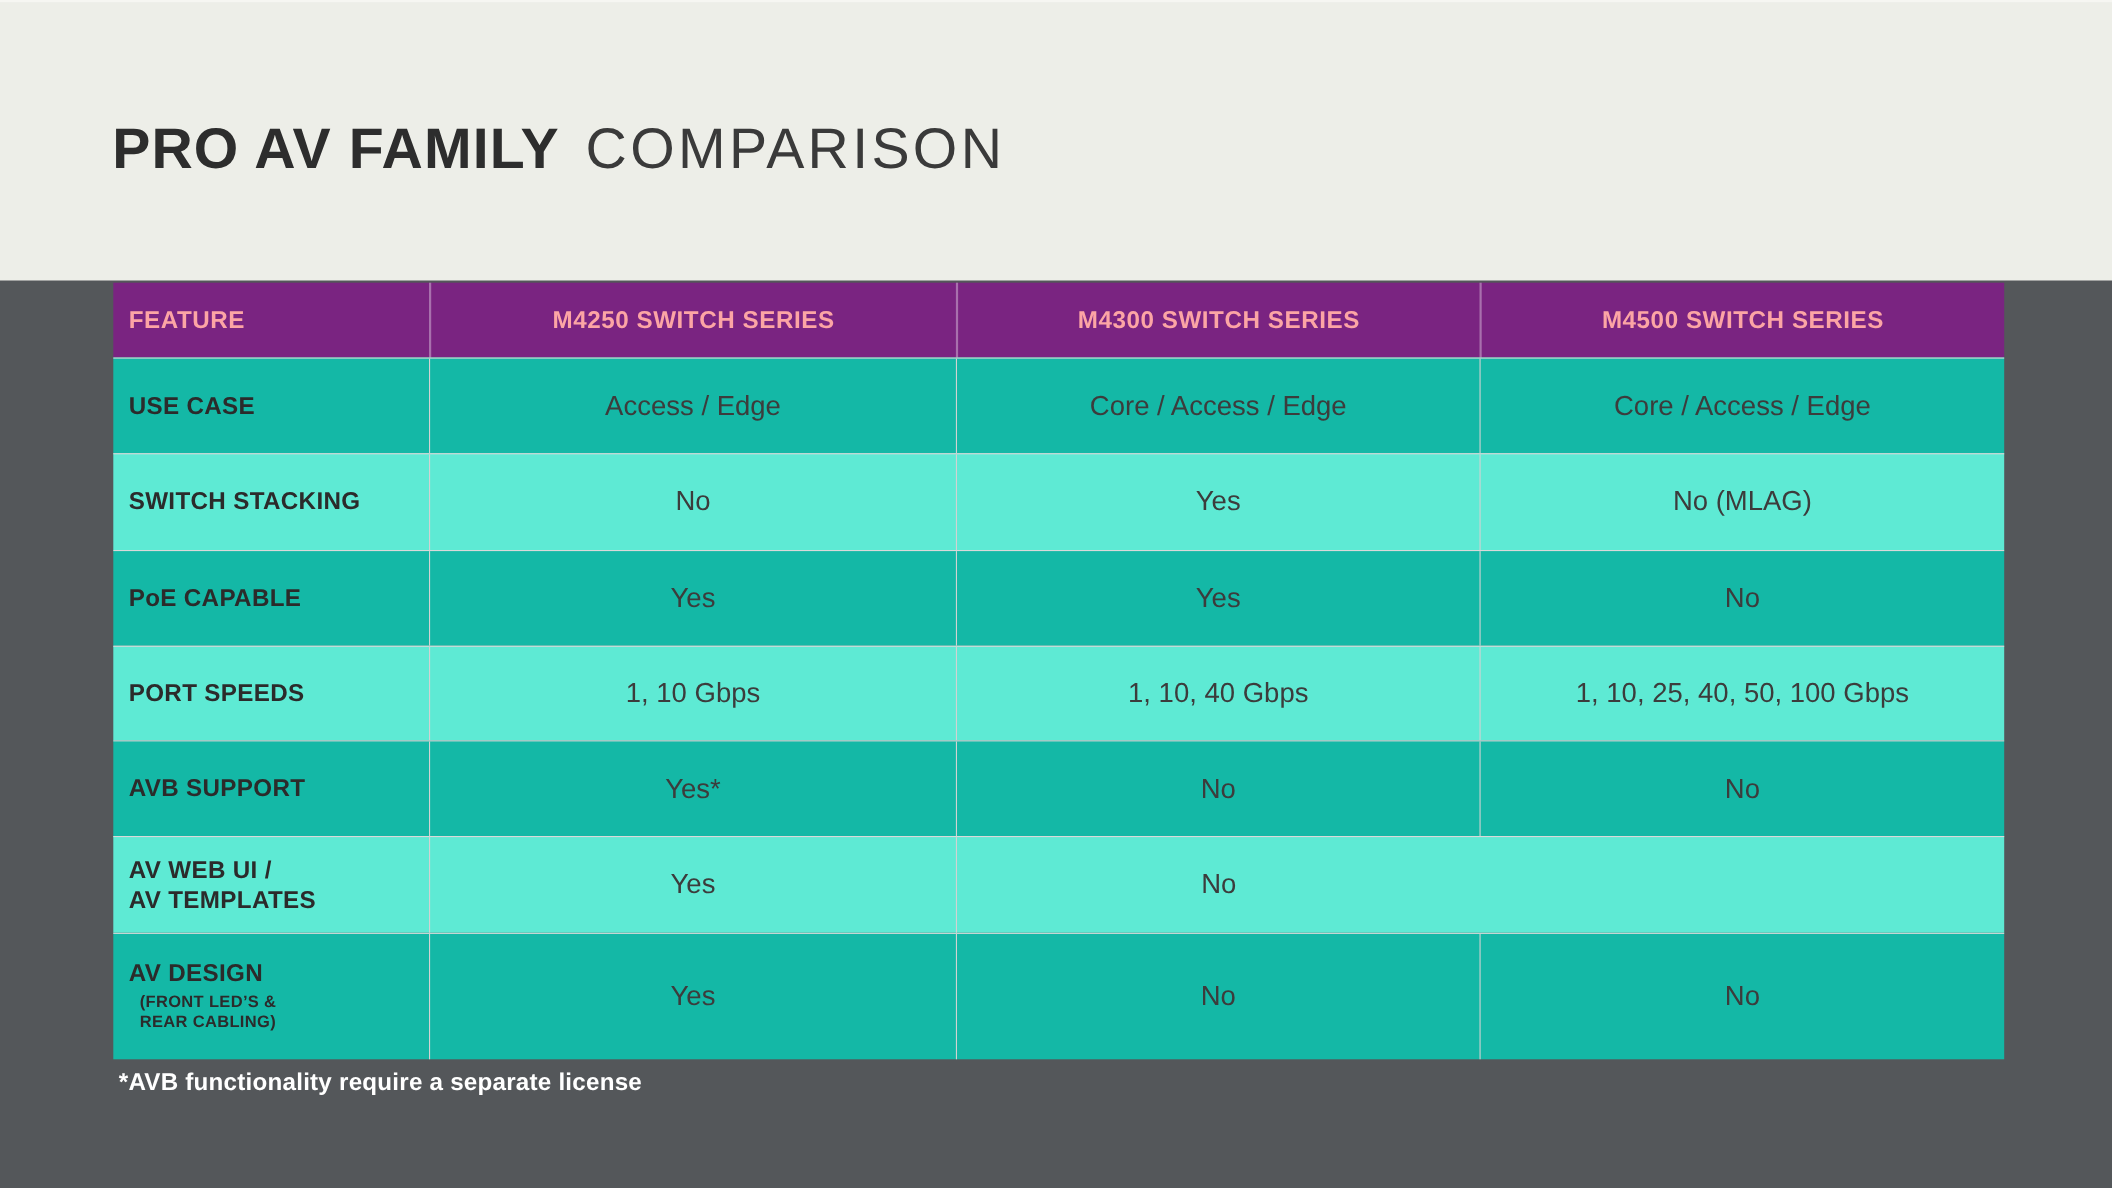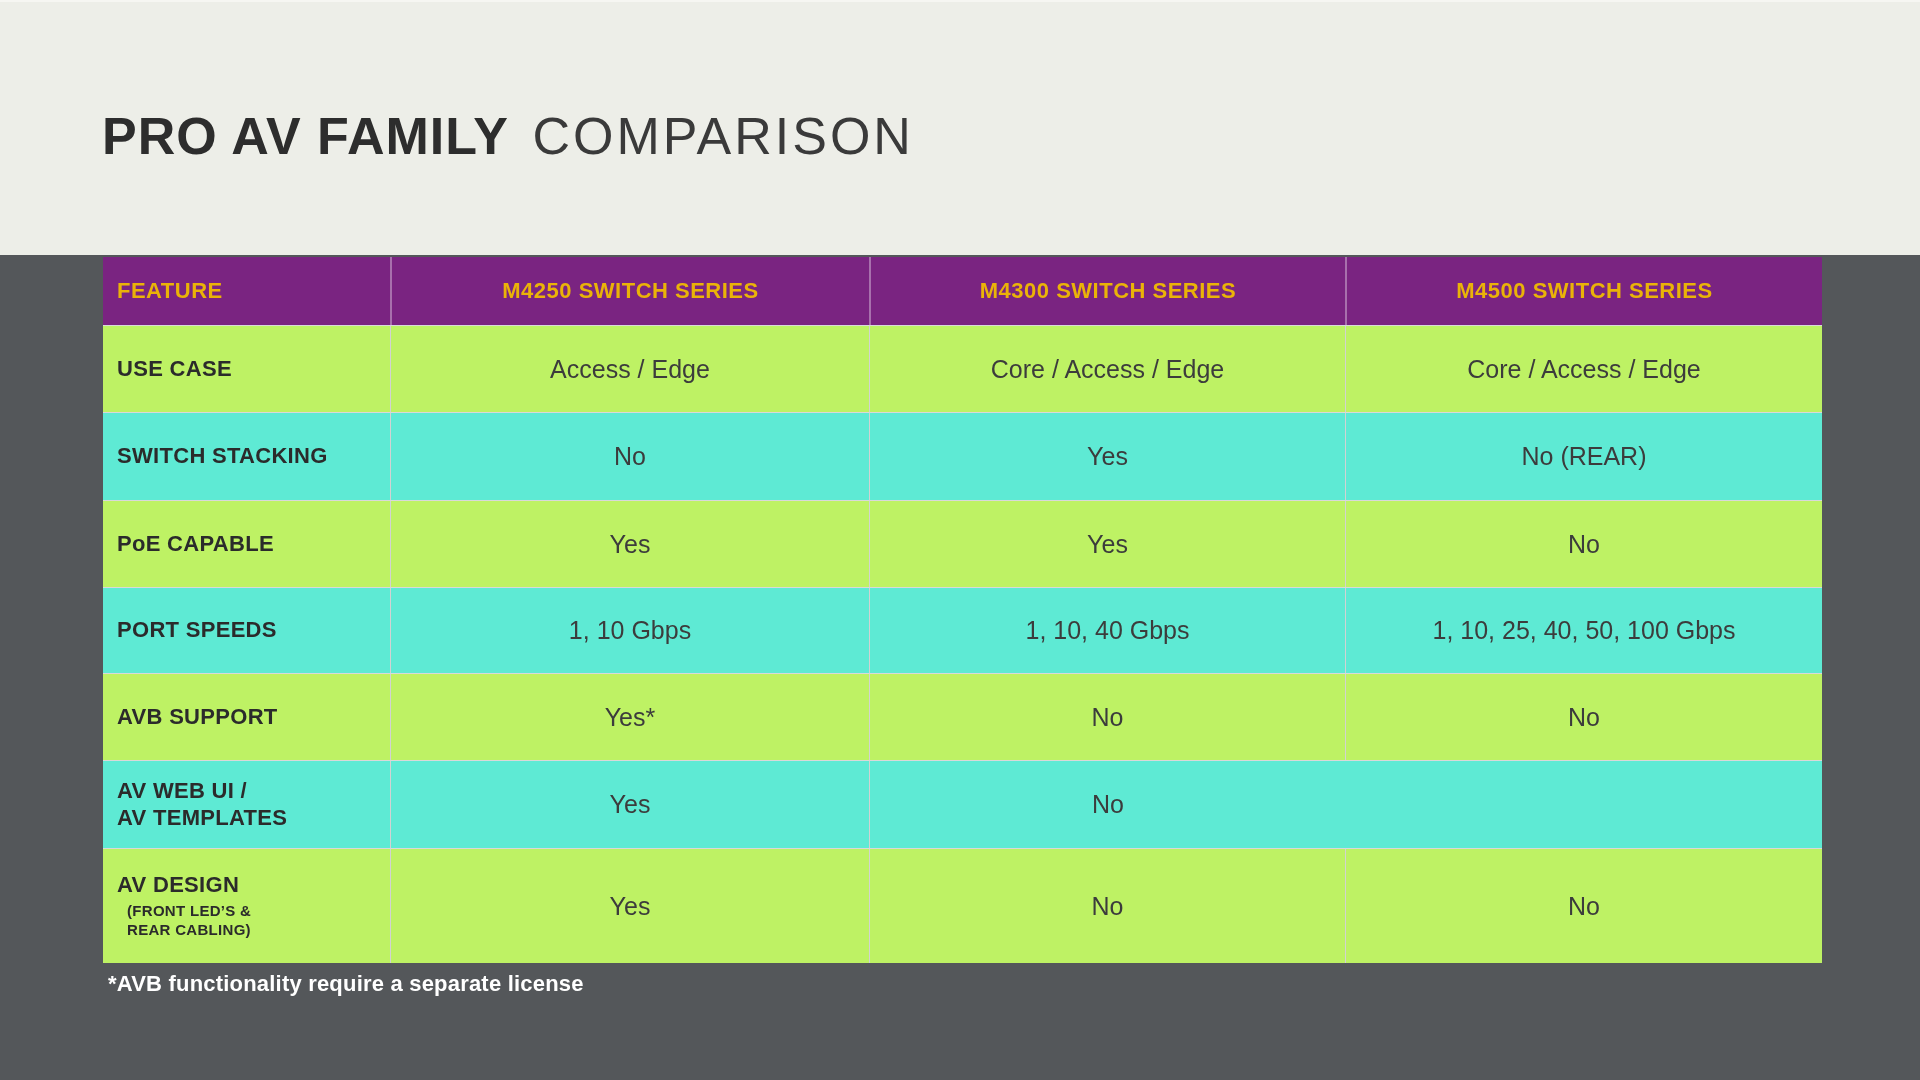--- a/index.html
+++ b/index.html
@@ -36,21 +36,21 @@
     left: 103px;
     top: 257px;
     width: 1719px;
   }
   .hrow {
     display: flex;
     height: 68px;
     background: #7A2481;
   }
   .hcell {
-    color: #eab308;
+    color: #fca5a5;
     font-weight: 700;
     font-size: 22px;
     letter-spacing: 0.5px;
     display: flex;
     align-items: center;
     justify-content: center;
     box-sizing: border-box;
   }
   .hcell.first {
     justify-content: flex-start;
@@ -61,21 +61,21 @@
   .c1 { width: 287px; }
   .c2 { width: 479px; }
   .c3 { width: 476px; }
   .c4 { width: 477px; }
 
   .row {
     display: flex;
     border-top: 1px solid #D9D9D9;
     box-sizing: border-box;
   }
-  .row-gray  { background: #bef264; }
+  .row-gray  { background: #14b8a6; }
   .row-white { background: #5eead4; }
 
   .cell {
     box-sizing: border-box;
     display: flex;
     align-items: center;
     justify-content: center;
   }
   .cell + .cell { border-left: 1px solid #D2D2D2; }
 
@@ -145,21 +145,21 @@
     <div class="cell val c3">Core / Access / Edge</div>
     <div class="cell val c4">Core / Access / Edge</div>
   </div>
 
   <div class="row row-white" style="height:88px">
     <div class="cell feature c1">
       <div class="feature-main">SWITCH STACKING</div>
     </div>
     <div class="cell val c2">No</div>
     <div class="cell val c3">Yes</div>
-    <div class="cell val c4">No (REAR)</div>
+    <div class="cell val c4">No (MLAG)</div>
   </div>
 
   <div class="row row-gray" style="height:87px">
     <div class="cell feature c1">
       <div class="feature-main">PoE CAPABLE</div>
     </div>
     <div class="cell val c2">Yes</div>
     <div class="cell val c3">Yes</div>
     <div class="cell val c4">No</div>
   </div>

